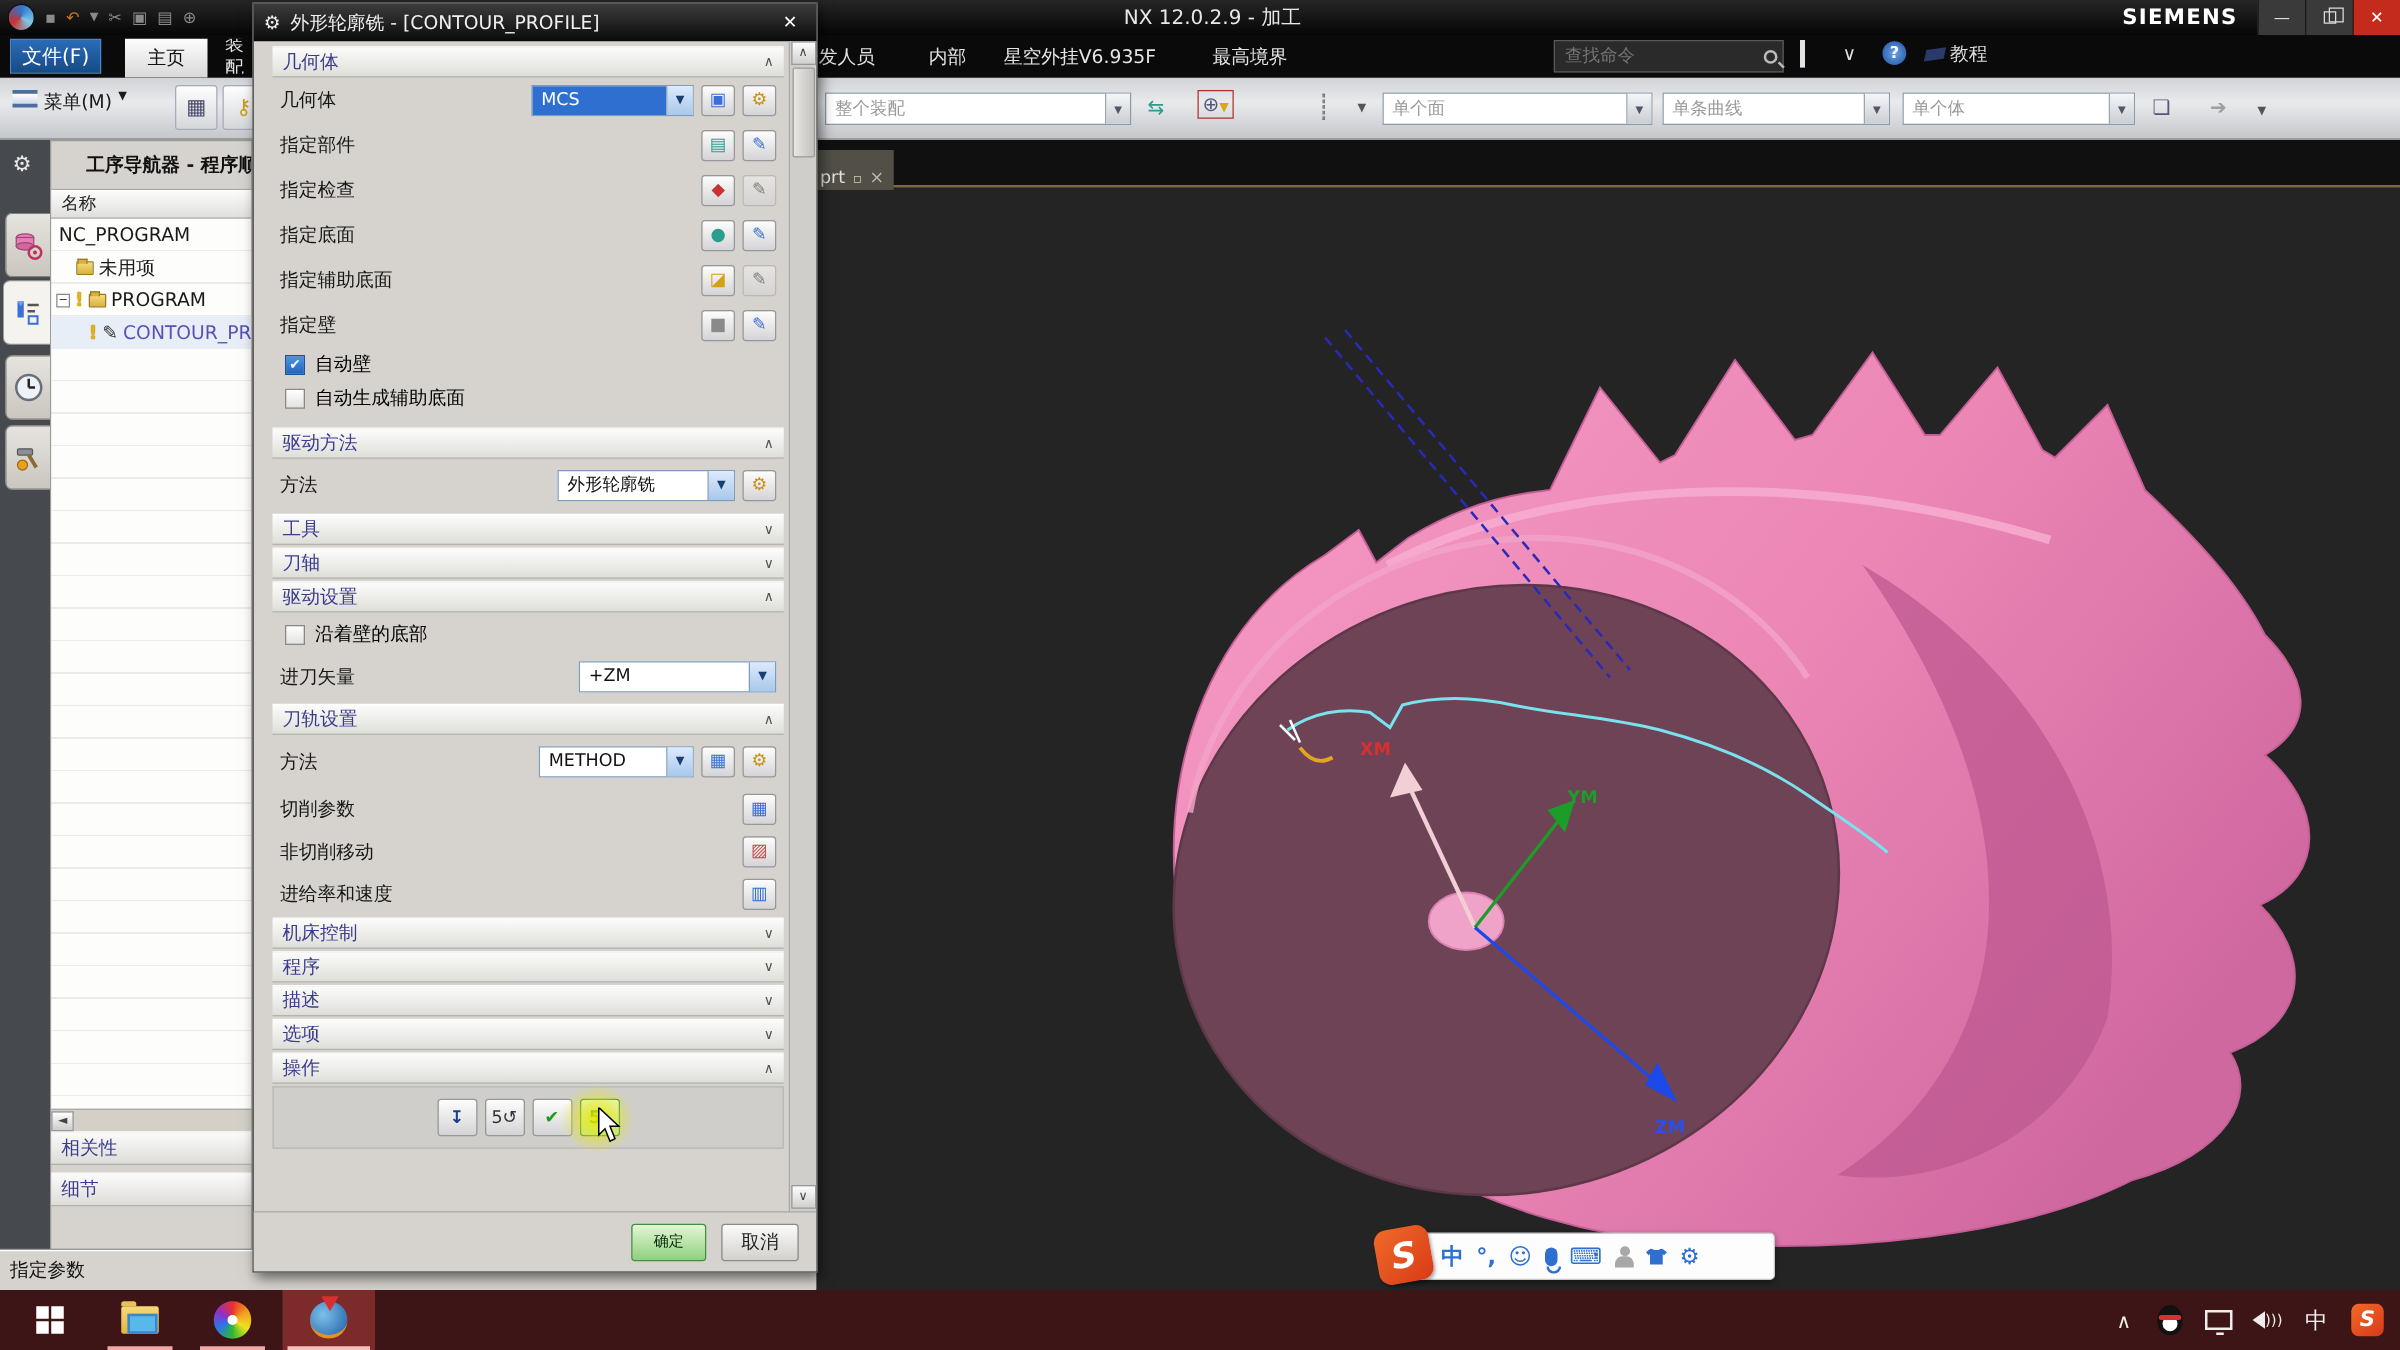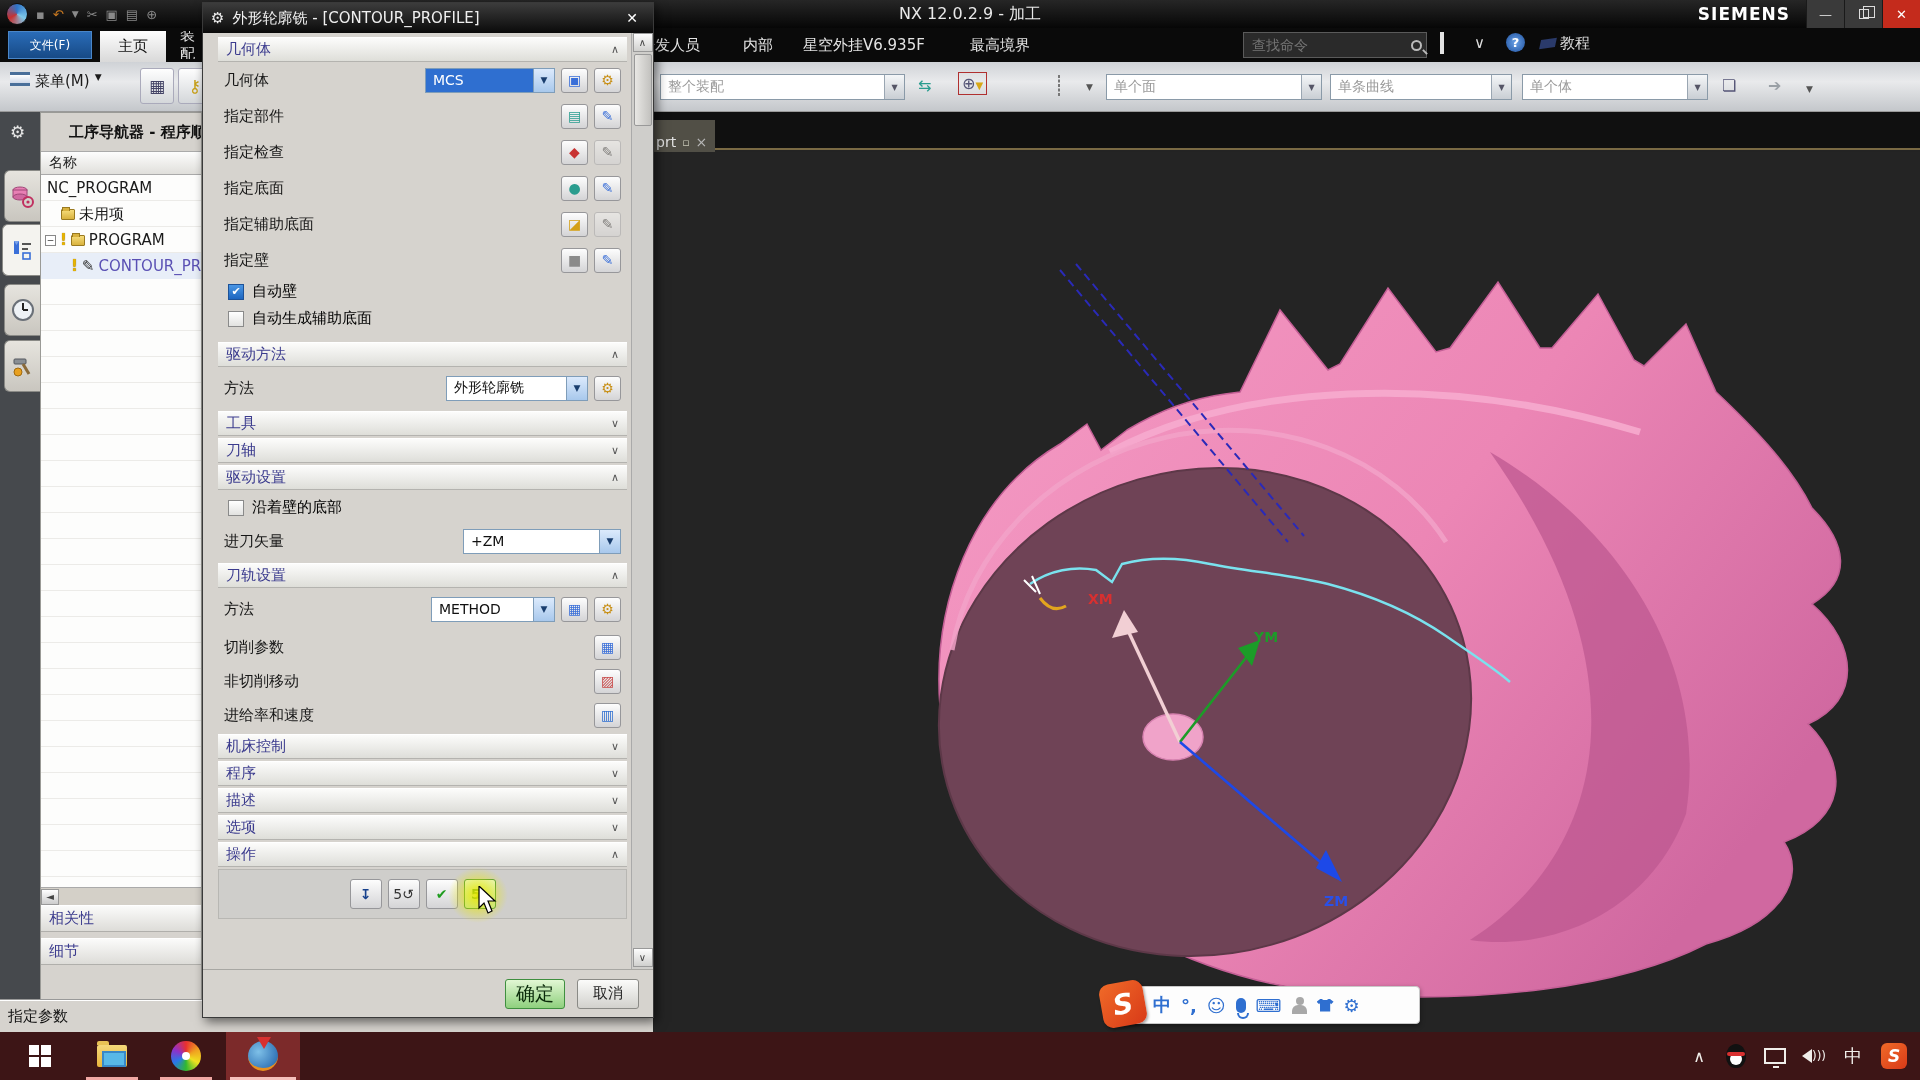--- a/index.html
+++ b/index.html
@@ -13,21 +13,21 @@
   .apptitle { position:absolute; left:840px; width:260px; text-align:center; color:#e8e8e8; font-size:16px; }
   .brand { position:absolute; right:130px; color:#fff; font-weight:bold; letter-spacing:1px; font-size:17px; }
   .winbtns { position:absolute; right:0; top:0; height:28px; display:flex; }
   .winbtn { width:38px; height:28px; display:flex; align-items:center; justify-content:center; color:#ddd; font-size:13px; background:#3a3a3a; border-left:1px solid #1a1a1a; }
   .winbtn.close { background:#c42b1c; color:#fff; }
   .restore-glyph { width:10px; height:10px; border:1px solid #ddd; position:relative; }
   .restore-glyph::before { content:""; position:absolute; left:3px; top:-4px; width:10px; height:10px; border:1px solid #ddd; }
 
   
   .menubar { position:absolute; left:0; top:28px; width:1920px; height:34px; background:#0a0a0a; z-index:4; }
-  .filetab { position:absolute; left:8px; top:3px; width:84px; height:28px; background:linear-gradient(#2a6cb8,#174a86); border:1px solid #4a86c8; color:#fff; display:flex; align-items:center; justify-content:center; font-size:12px;text-align:right; }
+  .filetab { position:absolute; left:8px; top:3px; width:73px; height:28px; background:linear-gradient(#2a6cb8,#174a86); border:1px solid #4a86c8; color:#fff; display:flex; align-items:center; justify-content:center; font-size:16px;text-align:right; }
   .hometab { position:absolute; left:100px; top:3px; width:66px; height:31px; background:linear-gradient(#fdfdfd,#d9d9d9); color:#111; display:flex; align-items:center; justify-content:center; font-size:15px; }
   .ribbontab { position:absolute; top:3px; height:28px; color:#e4e4e4; display:flex; align-items:center; font-size:15px; }
   .searchbox { position:absolute; left:1243px; top:4px; width:184px; height:26px; background:#2a2a2a; border:1px solid #5a5a5a; display:flex; align-items:center; padding:0 4px 0 8px; }
   .searchbox input { flex:1; background:transparent; border:none; outline:none; color:#9a9a9a; font-size:14px; font-family:inherit; width:140px; }
   .mag { width:11px; height:11px; border:2px solid #bbb; border-radius:50%; position:relative; }
   .mag::after { content:""; position:absolute; left:9px; top:9px; width:6px; height:2px; background:#bbb; transform:rotate(45deg); }
   .mbicon { position:absolute; top:6px; color:#ddd; font-size:15px; }
   .fsq { width:15px; height:15px; border:2px solid #e4e4e4; background:#2a6cd8; }
   .helpq { width:19px; height:19px; border-radius:50%; background:radial-gradient(#6aa2e8,#1d4f9c); color:#fff; font-size:13px; font-weight:bold; display:flex; align-items:center; justify-content:center; }
   .cap { width:16px; height:9px; background:#2a3a6a; transform:rotate(-8deg) skewX(-20deg); margin-right:4px; }
@@ -94,21 +94,21 @@
   .fcombo .farw { width:21px; background:linear-gradient(#dceafc,#a8c8ec); border-left:1px solid #7f9db9; color:#1a3e6e; font-size:9px; display:flex; align-items:center; justify-content:center; }
   .fcombo.sel .ftxt { background:#2f6fd0; color:#fff; }
   .ib { width:27px; height:25px; border:1px solid #97979a; border-radius:3px; background:linear-gradient(#fdfdfd,#d4d4d6); display:flex; align-items:center; justify-content:center; font-size:14px; flex:none; }
   .ib.dis { opacity:.42; }
   .cbrow { height:27px; display:flex; align-items:center; gap:8px; padding:0 10px; }
   .cb { width:16px; height:16px; border:1px solid #8a8a8a; background:linear-gradient(#fff,#e2e2e0); display:flex; align-items:center; justify-content:center; font-size:11px; color:#fff; flex:none; }
   .cb.on { background:linear-gradient(#4a96e4,#1d66c0); border-color:#1d5298; }
   .actionrow { height:50px; display:flex; align-items:center; justify-content:center; gap:6px; background:#cfcecb; border:1px solid #b8b7b3; margin-top:2px; position:relative; }
   .glow { position:absolute; width:62px; height:58px; border-radius:50%; background:radial-gradient(rgba(232,232,0,.95), rgba(232,232,0,0) 68%); left:228px; top:-4px; pointer-events:none; }
   .dlg-footer { flex:none; height:48px; border-top:1px solid #a8a7a3; display:flex; align-items:center; justify-content:flex-end; gap:12px; padding-right:14px; background:#d6d3ce; }
-  .okbtn { width:60px; height:30px; background:linear-gradient(#e2f7d4,#8fd07e); border:1px solid #3f8f3f; border-radius:3px; font-size:19px; color:#0a2a0a; display:flex; align-items:center; justify-content:center;margin-left:16px; }
+  .okbtn { width:60px; height:30px; background:linear-gradient(#e2f7d4,#8fd07e); border:1px solid #3f8f3f; border-radius:3px; font-size:12px; color:#0a2a0a; display:flex; align-items:center; justify-content:center;margin-left:16px; }
   .cancelbtn { width:62px; height:30px; background:linear-gradient(#fbfbfa,#d2d1cd); border:1px solid #8a8a86; border-radius:3px; font-size:15px; color:#222; display:flex; align-items:center; justify-content:center; }
 
   
   .sogou { position:absolute; left:1108px; top:986px; width:312px; height:38px; background:#fdfdfd; border:1px solid #c8c8c8; border-radius:4px; box-shadow:0 2px 5px rgba(0,0,0,.4); display:flex; align-items:center; gap:10px; padding:0 10px 0 44px; z-index:40; }
   .slogo { position:absolute; left:-8px; top:-5px; width:44px; height:44px; background:linear-gradient(140deg,#f06a28,#d83a18); border-radius:10px; transform:rotate(-10deg); display:flex; align-items:center; justify-content:center; color:#fff; font-size:28px; font-weight:bold; font-style:italic; box-shadow:1px 2px 3px rgba(0,0,0,.35); }
   .sgi { color:#2f6fd0; font-size:18px; font-weight:bold; display:flex; align-items:center; justify-content:center; }
   .mic { width:10px; height:15px; background:#2f6fd0; border-radius:5px; position:relative; }
   .mic::after { content:""; position:absolute; left:1px; bottom:-6px; width:8px; height:4px; border:2px solid #2f6fd0; border-top:none; border-radius:0 0 6px 6px; }
   .person { width:15px; height:9px; background:#a8a8a8; border-radius:6px 6px 0 0; position:relative; margin-top:9px; }
   .person::before { content:""; position:absolute; left:4px; top:-8px; width:8px; height:8px; border-radius:50%; background:#a8a8a8; }

